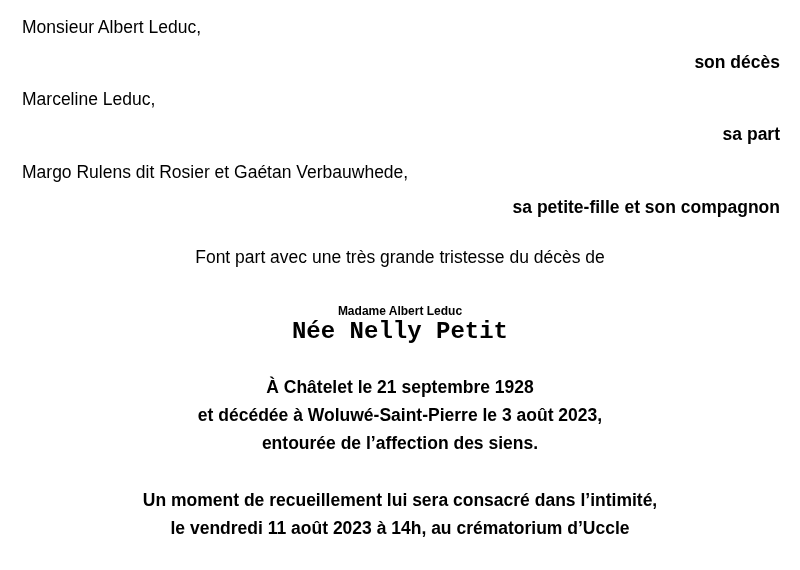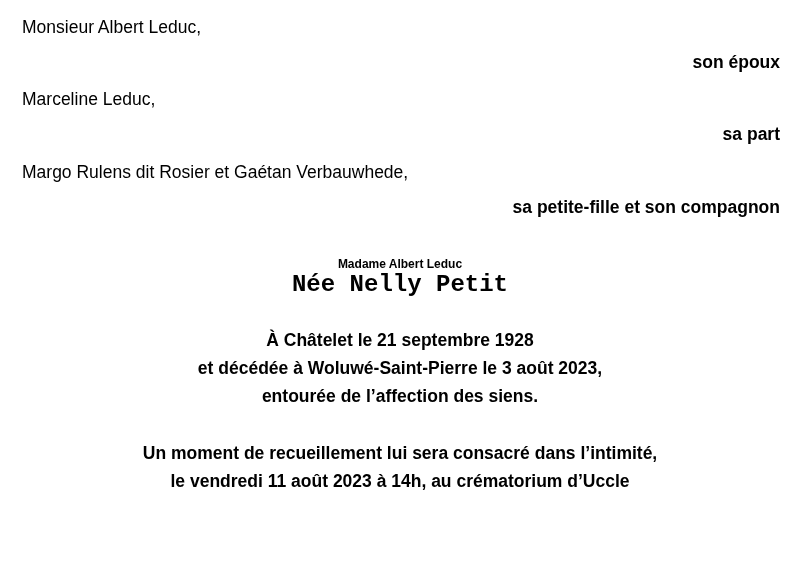--- a/index.html
+++ b/index.html
@@ -72,35 +72,36 @@
 </style>
 </head>
 <body>
 
 <div class="page">
 
   <div class="relations">
 
     <div class="rel-block">
       <div class="rel-name">Monsieur Albert Leduc,</div>
-      <div class="rel-role">son époux</div>
+      <div class="rel-role">son décès</div>
     </div>
 
     <div class="rel-block">
       <div class="rel-name">Marceline Leduc,</div>
       <div class="rel-role">sa part</div>
     </div>
 
     <div class="rel-block">
       <div class="rel-name">Margo Rulens dit Rosier et Gaétan Verbauwhede,</div>
       <div class="rel-role">sa petite-fille et son compagnon</div>
     </div>
 
   </div>
 
+  <div class="center announce">Font part avec une très grande tristesse du décès de</div>
 
   <div class="center deceased-name">Madame Albert Leduc</div>
 
   <div class="center deceased-maiden">Née Nelly Petit</div>
 
   <div class="center para">
     <span class="para-line">À Châtelet le 21 septembre 1928</span>
     <span class="para-line">et décédée à Woluwé-Saint-Pierre le 3 août 2023,</span>
     <span class="para-line">entourée de l’affection des siens.</span>
   </div>

